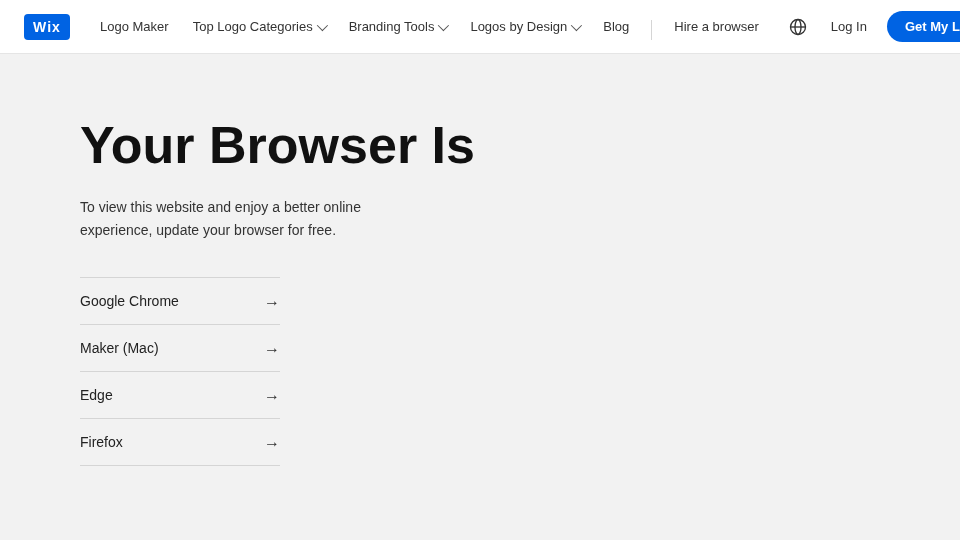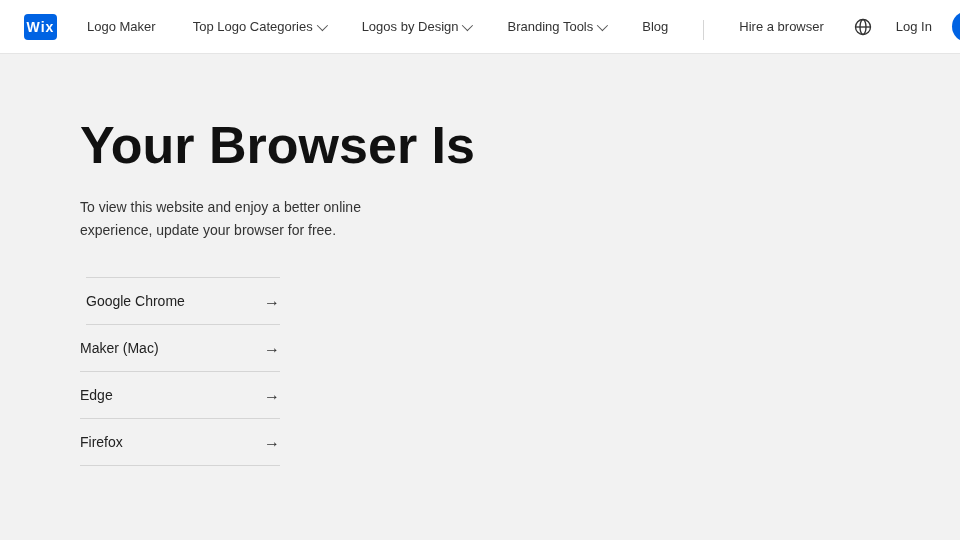--- a/index.html
+++ b/index.html
@@ -29,34 +29,34 @@
 
     .header-logo {
       margin-right: 20px;
       flex-shrink: 0;
     }
 
     .wix-logo {
       display: inline-flex;
       align-items: center;
       justify-content: center;
-      width: 33px;
+      width: 46px;
       height: 26px;
       background: #0063e3;
       border-radius: 4px;
       color: #fff;
       font-weight: 900;
       font-size: 14px;
       letter-spacing: 1px;
     }
 
     nav {
       display: flex;
       align-items: flex-end;
-      gap: 17px;
+      gap: 4px;
       flex: 1;
     }
 
     .nav-item {
       font-size: 13px;
       color: #333;
       padding: 6px 10px;
       cursor: pointer;
       white-space: nowrap;
       display: flex;
@@ -154,21 +154,20 @@
       justify-content: space-between;
       padding: 14px 0;
       border-bottom: 1px solid #d5d5d5;
       cursor: pointer;
       text-decoration: none;
       color: #333;
     }
 
     .browser-item:first-child {
       border-top: 1px solid #d5d5d5;
-      margin-left: 6px;
     }
 
     .browser-name {
       font-size: 14px;
       font-weight: 500;
       color: #222;
     }
 
     .arrow-right {
       display: inline-block;
@@ -189,22 +188,22 @@
   <div class="header-logo">
     <div class="wix-logo">
       <span>Wix</span>
     </div>
   </div>
 
   <nav>
 
   <div class="nav-item">Logo Maker</div>
       <div class="nav-item">Top Logo Categories<span class="chevron"></span></div>
+      <div class="nav-item">Branding Tools<span class="chevron"></span></div>
       <div class="nav-item">Logos by Design<span class="chevron"></span></div>
-      <div class="nav-item">Branding Tools<span class="chevron"></span></div>
       <div class="nav-item">Blog</div>
       <div class="nav-separator"></div>
       <div class="nav-item">Hire a browser</div>
     </nav>
 
   <div class="nav-separator"></div>
 
   <div class="header-actions">
     <button class="globe-btn">
       <svg class="globe-svg" viewBox="0 0 24 24" fill="none" stroke="#333" stroke-width="1.8">

